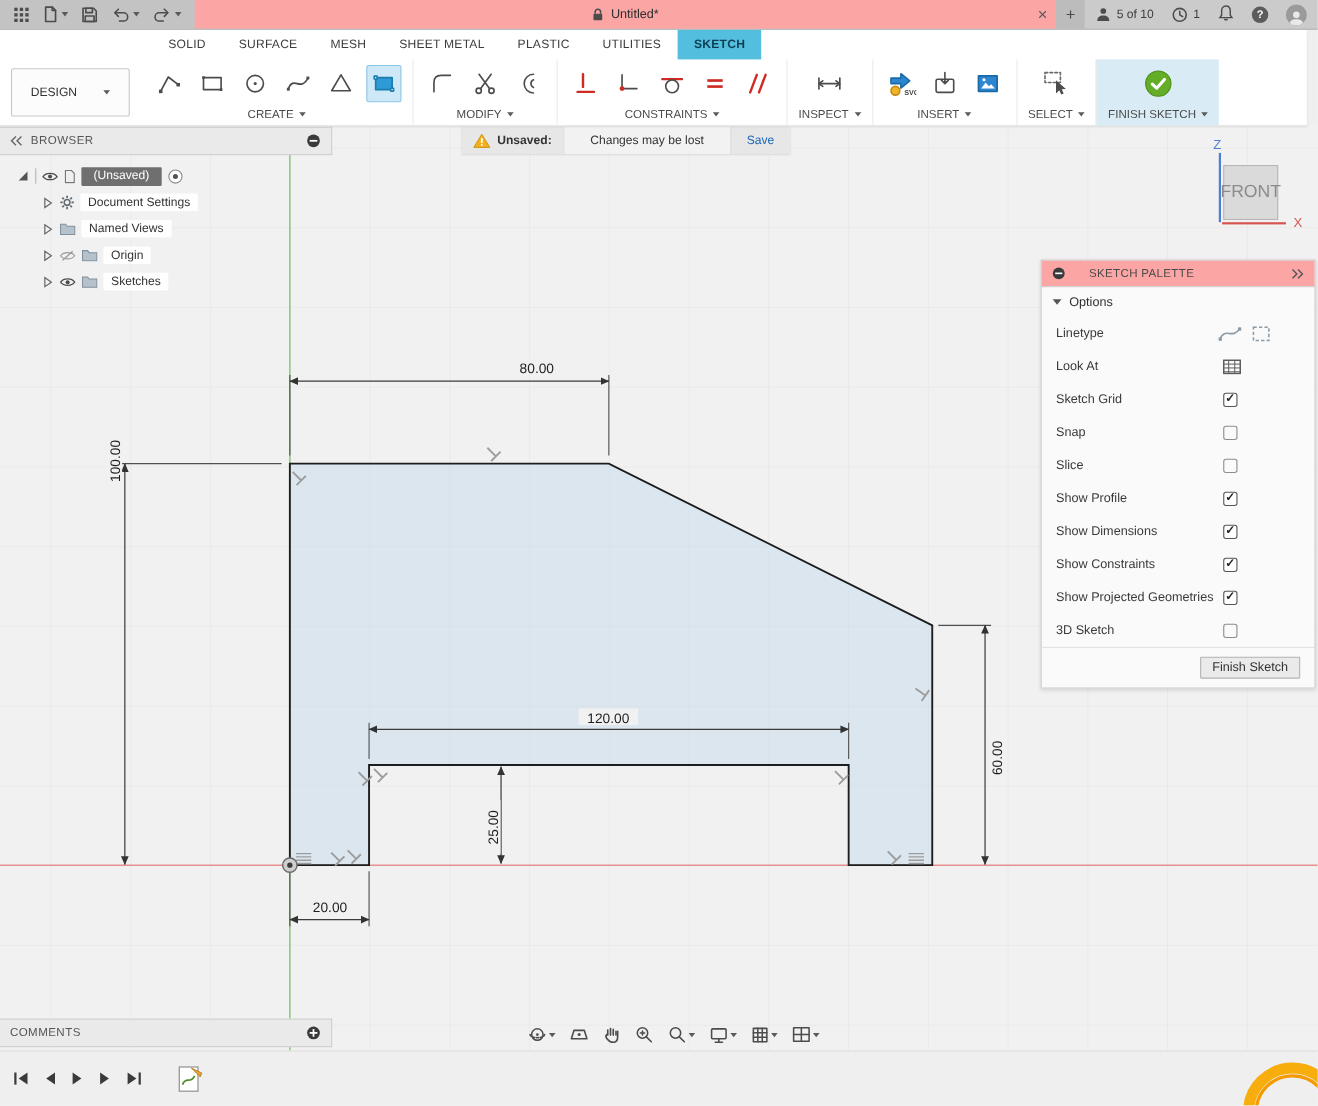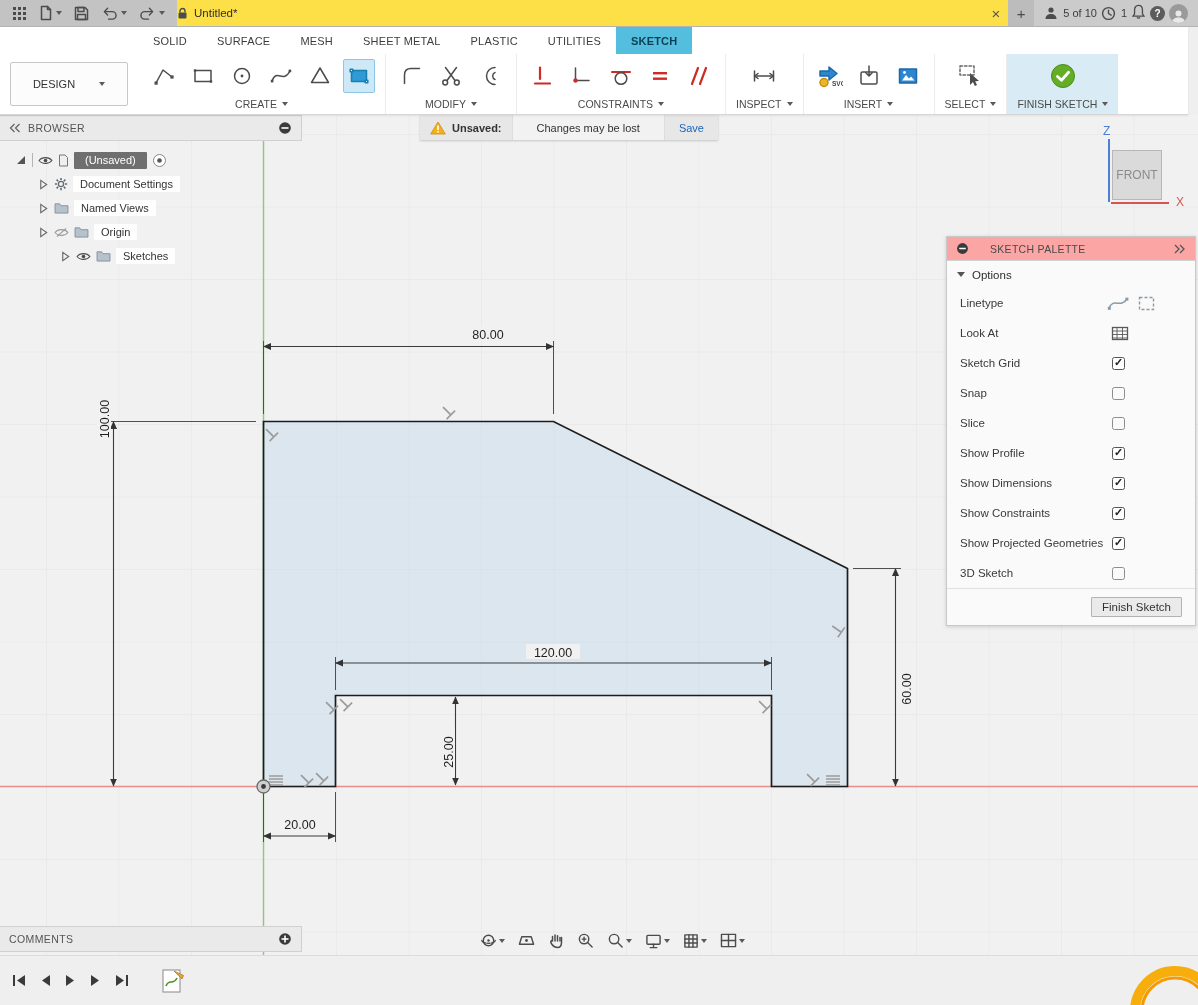--- a/index.html
+++ b/index.html
@@ -4,36 +4,36 @@
 <style>
 *{margin:0;padding:0;box-sizing:border-box}
 html,body{width:1198px;height:1005px;overflow:hidden}
 body{font-family:"Liberation Sans",sans-serif;background:#efefef;position:relative;font-size:11px;color:#333}
 
 
 #titlebar{position:absolute;top:0;left:0;right:0;height:27px;background:#cbcbcb;border-bottom:1px solid #b3b3b3;display:flex;align-items:center;z-index:50}
 .tb-left{display:flex;align-items:center;gap:6px;padding:0 9px;height:100%;background:#c3c3c3}
 .tb-btn{display:flex;align-items:center;gap:3px;padding:2px 3px;border-radius:2px}
 .caret{width:0;height:0;border-left:3.5px solid transparent;border-right:3.5px solid transparent;border-top:4px solid #5a5a5a}
-.tb-tab{flex:1;height:100%;background:#fde047;display:flex;align-items:center;position:relative}
+.tb-tab{flex:1;height:100%;background:#fca5a5;display:flex;align-items:center;justify-content:center;position:relative}
 .tb-tab .title-wrap{display:flex;align-items:center;gap:6px;font-size:11.5px;color:#2e2e2e}
 .tab-close{position:absolute;right:8px;top:0;height:100%;display:flex;align-items:center;font-size:15px;color:#555}
 .newtab{width:26px;height:100%;background:#bcbcbc;display:flex;align-items:center;justify-content:center;font-size:15px;color:#4a4a4a}
-.tb-right{display:flex;align-items:center;gap:4px;padding:0 10px;height:100%}
+.tb-right{display:flex;align-items:center;gap:16px;padding:0 10px;height:100%}
 .tb-chip{display:flex;align-items:center;gap:5px;font-size:11px;color:#3d3d3d}
 .help-badge{width:15px;height:15px;border-radius:50%;background:#5c5c5c;color:#fff;display:flex;align-items:center;justify-content:center;font-size:10px;font-weight:bold}
 .avatar{width:19px;height:19px;border-radius:50%;background:#9a9a9a;overflow:hidden;display:flex;align-items:flex-end;justify-content:center}
 
 
 #ribbon{position:absolute;top:27px;left:0;right:10px;height:88px;background:#fff;border-bottom:1px solid #d6d6d6;box-shadow:0 1px 2px rgba(0,0,0,.08);z-index:45}
 #tabs-row{position:absolute;top:0;left:138px;height:27px;display:flex}
 .rtab{display:flex;align-items:center;padding:0 15px;font-size:11px;color:#3d3d3d;letter-spacing:.2px}
 .rtab.active{background:#54bede;color:#0b3f54;font-weight:bold}
 #tools-row{position:absolute;top:27px;left:0;right:0;bottom:0;display:flex;align-items:stretch}
-#design-btn{margin:8px 10px;width:118px;border:1px solid #c7c7c7;background:#fcfcfc;border-radius:2px;display:flex;align-items:center;justify-content:center;gap:24px;font-size:11px;color:#333}
+#design-btn{margin:8px 10px;width:108px;border:1px solid #c7c7c7;background:#fcfcfc;border-radius:2px;display:flex;align-items:center;justify-content:center;gap:24px;font-size:11px;color:#333}
 .tgroup{display:flex;flex-direction:column;align-items:center;padding:3px 10px 2px;border-left:1px solid #ececec}
 .tg-icons{flex:1;display:flex;align-items:center;gap:7px}
 .tg-label{height:17px;display:flex;align-items:center;gap:5px;font-size:10.5px;color:#4a4a4a;white-space:nowrap}
 .finish-group{background:#d9ecf6}
 .tool{display:flex;align-items:center;justify-content:center;width:32px;height:34px}
 .tool-active{background:#cde8f6;border:1px solid #8ec6e6;border-radius:2px}
 svg.t{fill:none;stroke:#4c4c4c;stroke-width:1.5;stroke-linecap:round;stroke-linejoin:round;display:block}
 
 
 #browser{position:absolute;left:0;top:115px;width:302px;z-index:30}
@@ -44,21 +44,21 @@
 .chip.dark{background:#6f6f6f;color:#fff;padding:2.5px 11px}
 .vsep{width:1px;height:14px;background:#b5b5b5}
 .spacer{flex:1}
 
 #warnbar{position:absolute;left:420px;top:115px;height:25px;display:flex;align-items:stretch;z-index:35;font-size:11px;box-shadow:0 1px 2px rgba(0,0,0,.18)}
 .warn-seg1{display:flex;align-items:center;gap:6px;background:#e7e7e7;padding:0 10px;font-weight:bold;color:#333}
 .warn-seg2{background:#f2f2f2;display:flex;align-items:center;padding:0 24px;color:#333;border-left:1px solid #ddd}
 .warn-seg3{background:#e7e7e7;display:flex;align-items:center;padding:0 14px;color:#1a66b8;border-left:1px solid #ddd}
 
 #viewcube{position:absolute;left:1098px;top:124px;width:100px;height:96px;z-index:10}
-#vc-face{position:absolute;left:14px;top:26px;width:50px;height:50px;background:#dadada;border:1px solid #b7b7b7;display:flex;align-items:center;justify-content:center;font-size:12px;color:#8b8b8b}
+#vc-face{position:absolute;left:14px;top:26px;width:50px;height:50px;background:#dadada;border:1px solid #b7b7b7;display:flex;align-items:center;justify-content:center;font-size:16px;color:#8b8b8b}
 #vc-zline{position:absolute;left:10px;top:15px;width:2px;height:63px;background:#4d7fd6}
 #vc-xline{position:absolute;left:13px;top:78px;width:58px;height:2px;background:#d65550}
 #vc-z{position:absolute;left:5px;top:0;color:#4d7fd6;font-size:12px}
 #vc-x{position:absolute;left:78px;top:71px;color:#d65550;font-size:12px}
 
 #palette{position:absolute;left:946px;top:236px;width:250px;z-index:30;background:rgba(250,250,250,.97);border:1px solid #c9c9c9;box-shadow:0 1px 4px rgba(0,0,0,.15)}
 #palette-header{height:24px;background:#fca5a5;border-bottom:1px solid #d2d2d2;display:flex;align-items:center;gap:21px;padding:0 9px;font-size:10.5px;color:#4a4a4a;letter-spacing:.3px}
 #palette-options{height:27px;display:flex;align-items:center;gap:7px;padding:0 10px;font-size:11.5px;color:#2f2f2f;font-weight:normal}
 .prow{height:30px;display:flex;align-items:center;padding:0 0 0 13px;font-size:11.5px;color:#3a3a3a}
 .cb{width:13px;height:13px;border:1px solid #8d8d8d;border-radius:2.5px;background:#fafafa;margin-left:auto;margin-right:70px;display:flex;align-items:center;justify-content:center;font-size:11px;font-weight:bold;color:#222}
@@ -535,21 +535,21 @@
         </svg>
       <svg width="15" height="11" viewBox="0 0 16 12">
           <path d="M1 6 C4 1.8 12 1.8 15 6 C12 10.2 4 10.2 1 6 z" fill="none" stroke="#9a9a9a" stroke-width="1.2"></path>
           <path d="M3 10.5 L13 1.5" stroke="#9a9a9a" stroke-width="1.3"></path>
         </svg>
       <svg width="15" height="12" viewBox="0 0 16 13">
           <path d="M1 2 H6 L7.5 4 H15 V12 H1 z" fill="#b5c1cb" stroke="#82909c" stroke-width="1"></path>
         </svg>
       <span class="chip">Origin</span>
     </div>
-    <div class="trow" style="padding-left:60px">
+    <div class="trow" style="padding-left:38px">
       <svg width="11" height="11" viewBox="0 0 12 12">
           <polygon points="3,1.5 9.5,6 3,10.5" fill="none" stroke="#666" stroke-width="1.2"></polygon>
         </svg>
       <svg width="15" height="11" viewBox="0 0 16 12">
           <path d="M1 6 C4 1.8 12 1.8 15 6 C12 10.2 4 10.2 1 6 z" fill="none" stroke="#4c4c4c" stroke-width="1.2"></path>
           <circle cx="8" cy="6" r="2" fill="#4c4c4c"></circle>
         </svg>
       <svg width="15" height="12" viewBox="0 0 16 13">
           <path d="M1 2 H6 L7.5 4 H15 V12 H1 z" fill="#b5c1cb" stroke="#82909c" stroke-width="1"></path>
         </svg>

